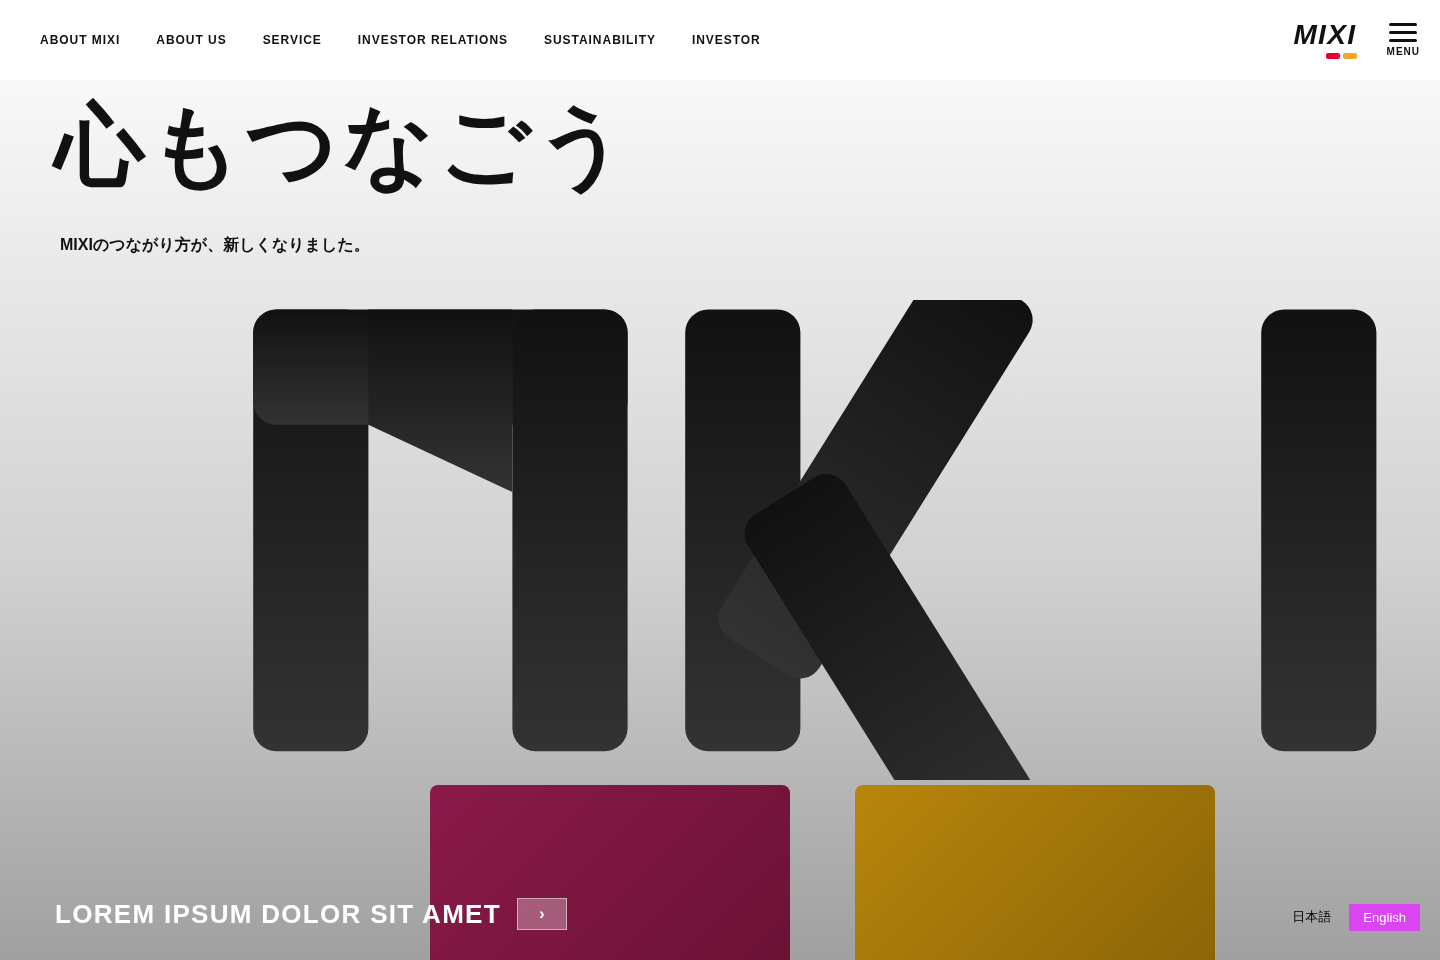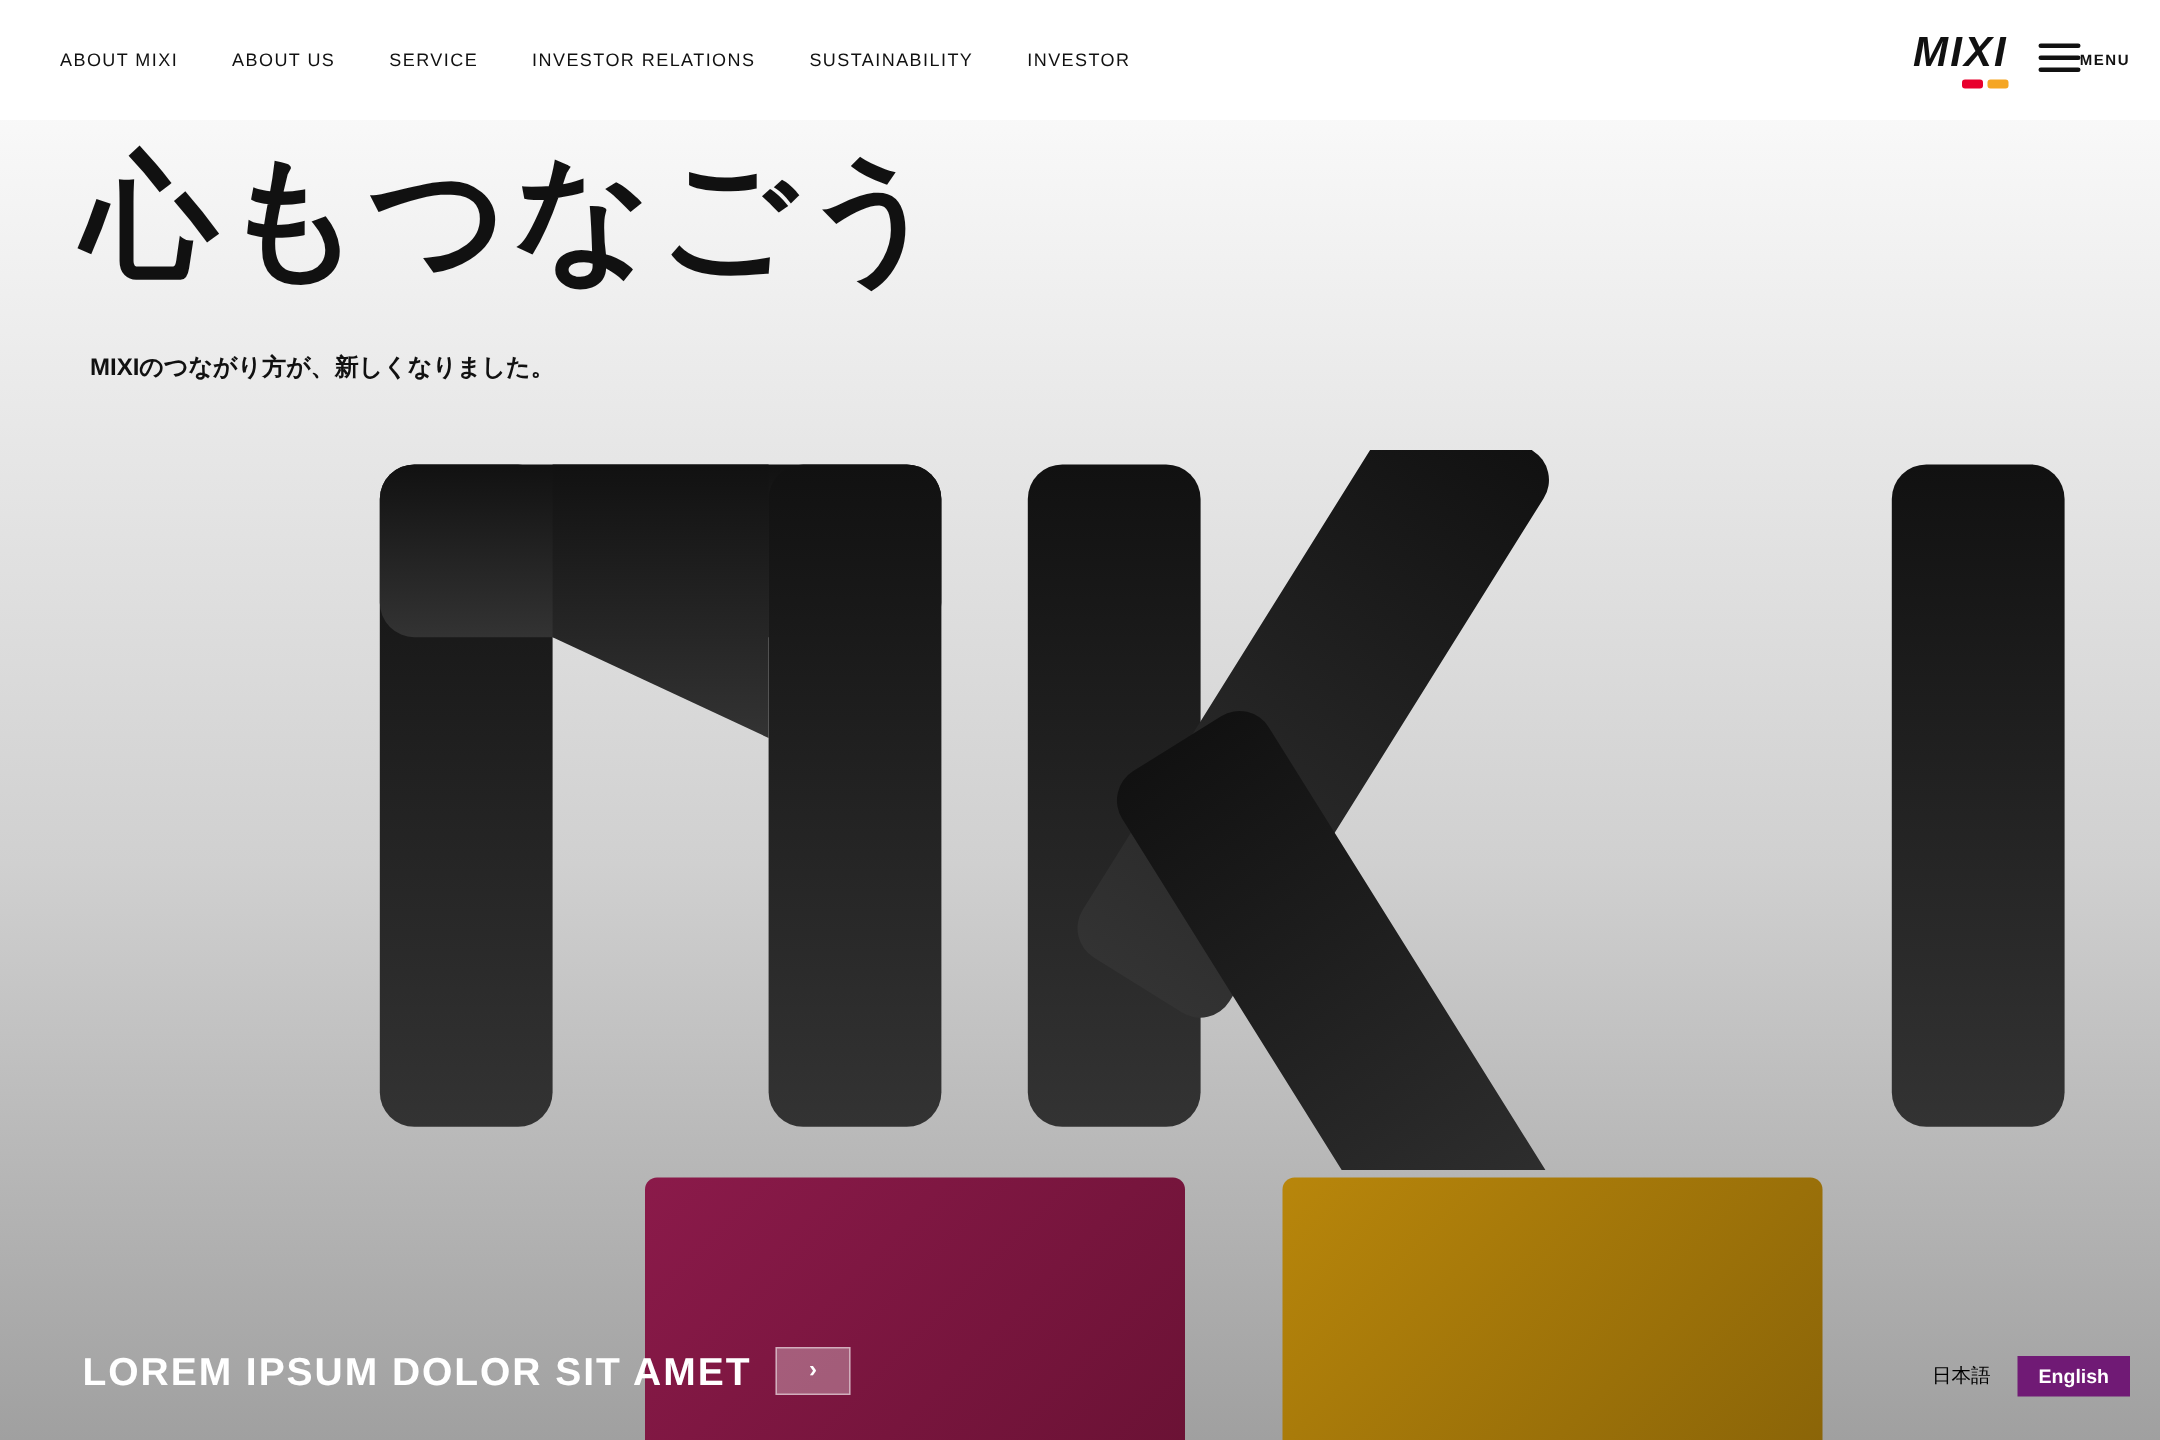--- a/index.html
+++ b/index.html
@@ -29,21 +29,21 @@
 
     .nav-links {
       display: flex;
       align-items: center;
       gap: 36px;
       padding-left: 40px;
     }
 
     .nav-link {
       font-size: 12px;
-      font-weight: 400;
+      font-weight: 700;
       letter-spacing: 0.08em;
       color: #111;
       text-decoration: none;
       cursor: pointer;
     }
 
     .header-right {
       display: flex;
       align-items: center;
       gap: 20px;
@@ -73,23 +73,24 @@
     .logo-dot {
       width: 14px;
       height: 6px;
       border-radius: 2px;
     }
     .dot-red { background: #e8002d; }
     .dot-yellow { background: #f5a623; }
 
     .menu-btn {
       display: flex;
-      flex-direction: row;
+      flex-direction: column;
       align-items: center;
       cursor: pointer;
+      margin-left: 10px;
     }
 
     .menu-lines {
       display: flex;
       flex-direction: column;
       gap: 5px;
       margin-bottom: 4px;
     }
 
     .menu-line {
@@ -243,23 +244,22 @@
       border: none;
       outline: none;
     }
 
     .lang-btn-jp {
       background: transparent;
       color: #000000;
     }
 
     .lang-btn-en {
-      background: #701a75;
+      background: #d946ef;
       color: #fff;
-      font-weight: bold;
     }
   </style>
 </head>
 <body>
 
 <div class="hero"></div>
 
 <div class="big-logo-container">
   <svg class="big-logo-svg" viewBox="0 0 1200 500" xmlns="http://www.w3.org/2000/svg">
     <defs>

